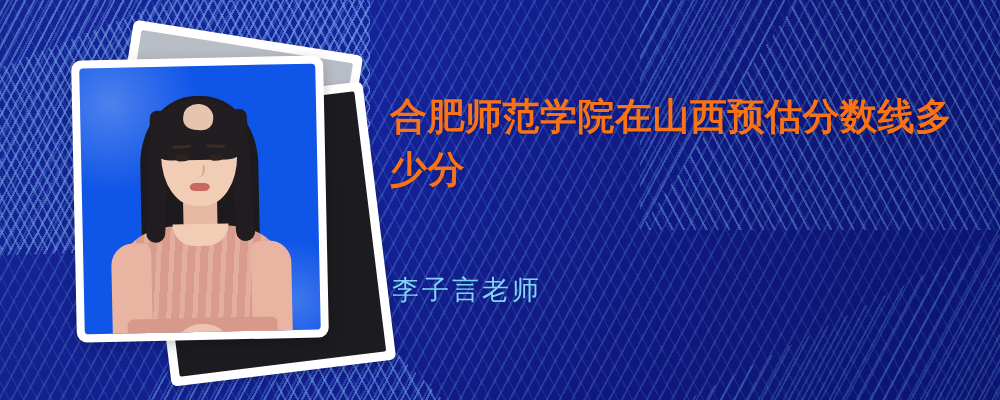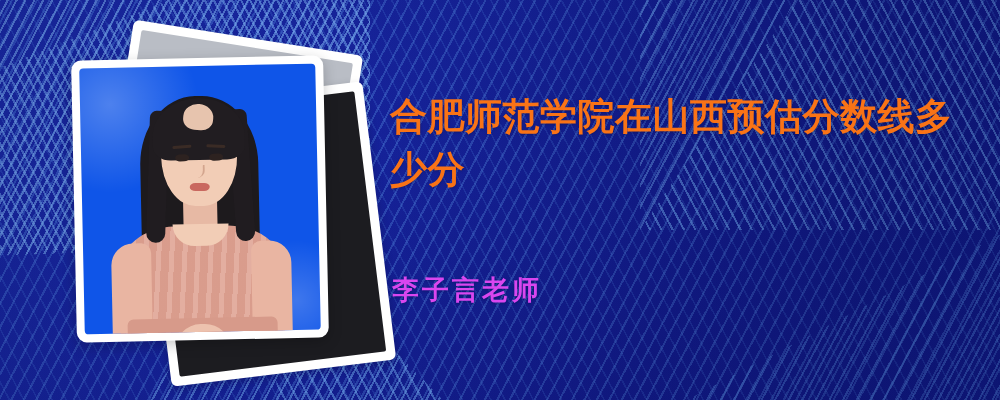--- a/index.html
+++ b/index.html
@@ -280,21 +280,21 @@
   }
   #title{
     position:absolute;left:8px;top:74px;width:572px;
     color:#f97316;font-size:37px;line-height:1.42;font-weight:bold;
     letter-spacing:.5px;
     text-shadow:0 1px 3px rgba(0,0,0,.22);
     margin-top:17px;
   }
   #author-name{
     position:absolute;left:10px;top:272px;
-    color:#d946ef;font-size:27px;font-weight:bold;letter-spacing:3px;
+    color:#7dd3fc;font-size:27px;font-weight:normal;letter-spacing:3px;
     text-shadow:0 1px 3px rgba(0,0,0,.22);
   }
   #author-role{
     position:absolute;left:-8px;top:322px;
     color:#f2f5ff;font-size:21px;font-weight:normal;letter-spacing:1.5px;
     text-shadow:0 1px 3px rgba(0,0,0,.20);
   }
 </style>
 </head>
 <body>

